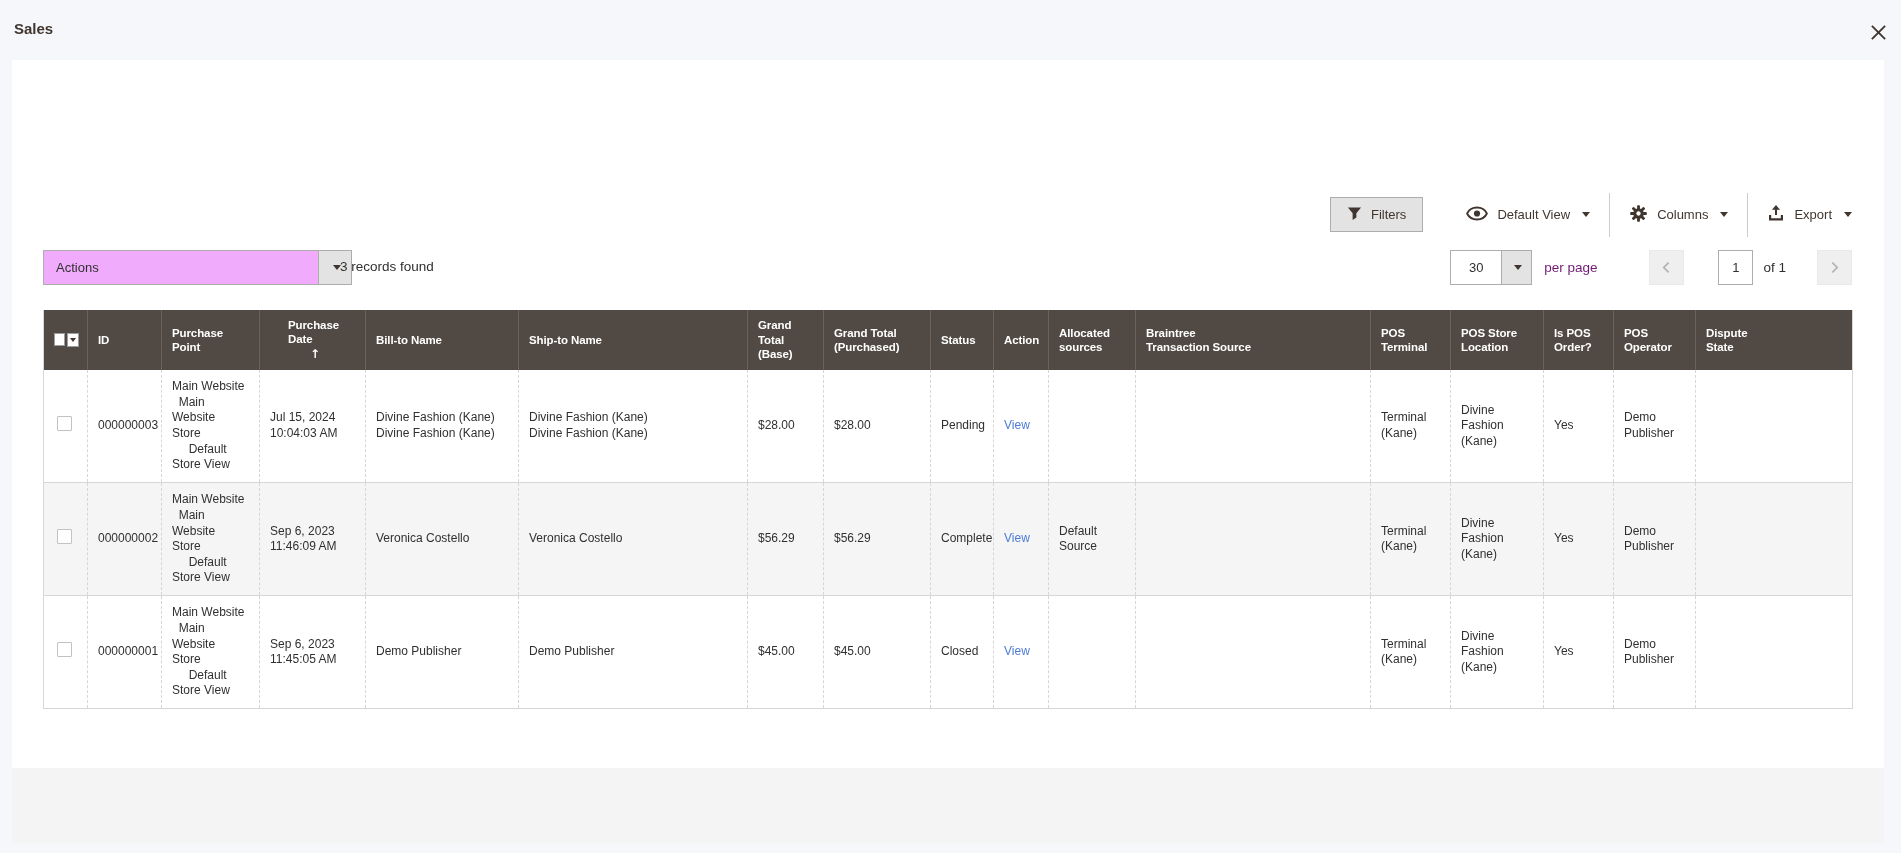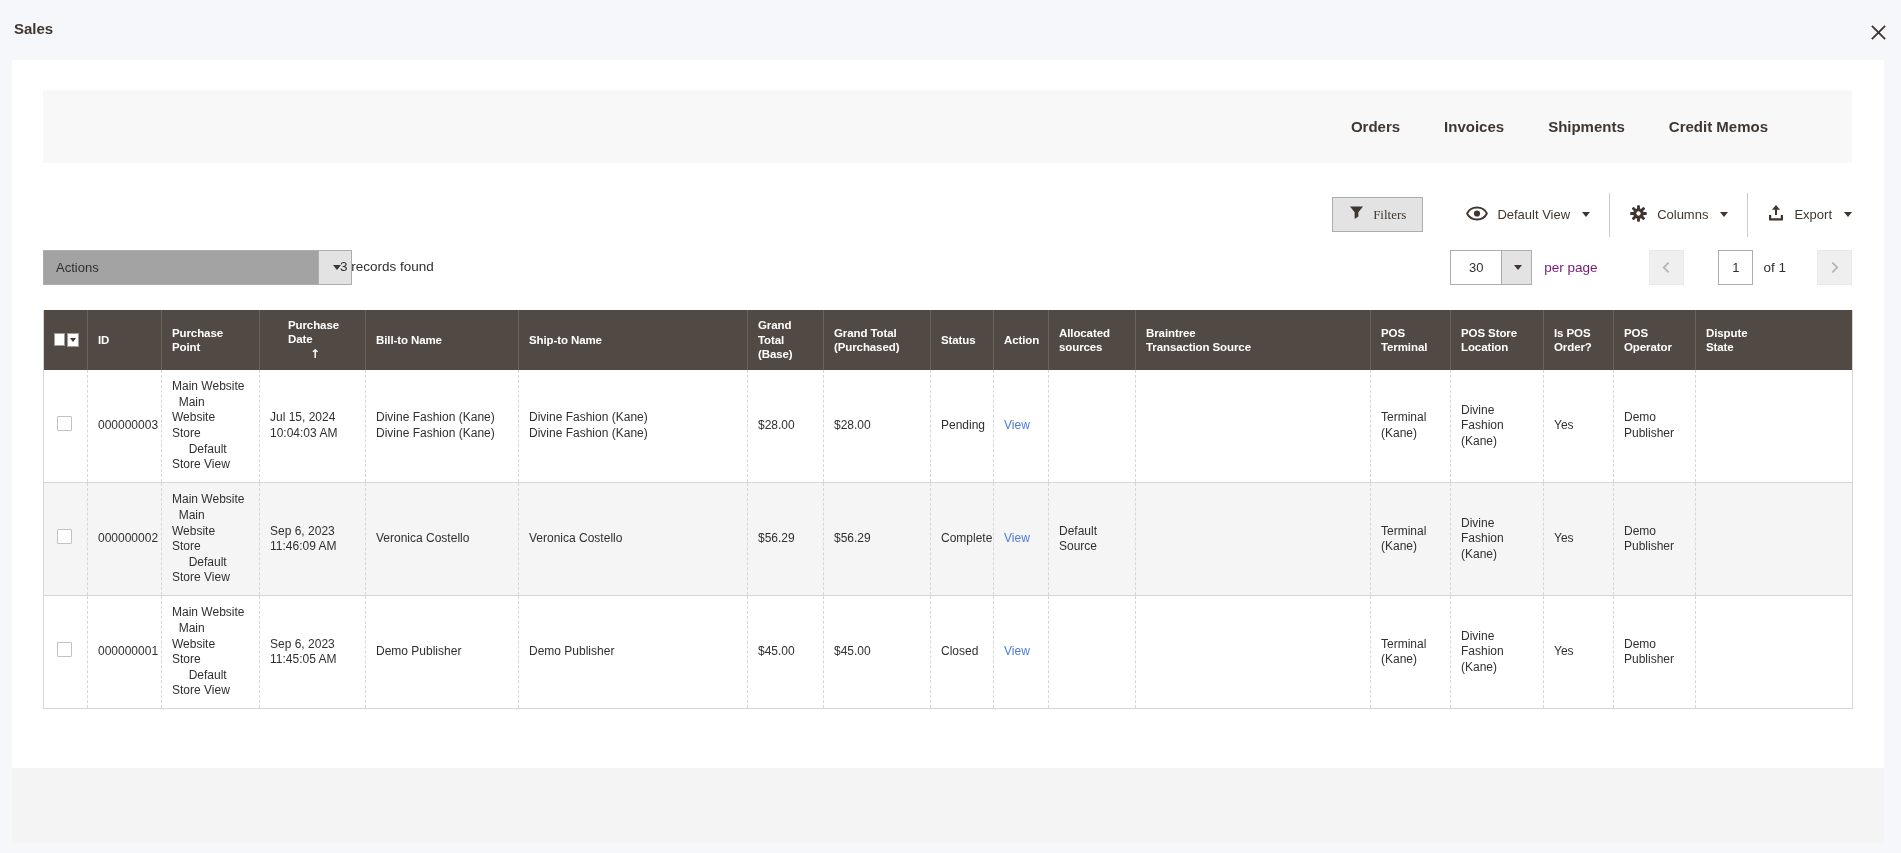--- a/index.html
+++ b/index.html
@@ -22,30 +22,30 @@
 
   
   .search-box { position:absolute; left:31px; top:137px; width:455px; height:35px; background:#fff; border:1px solid #adadad; }
   .search-input { width:100%; height:100%; border:none; outline:none; background:transparent; padding:0 42px 0 12px;
                   font-family:inherit; font-size:13px; font-style:italic; color:#303030; }
   .search-input::placeholder { color:#8c8c8c; font-style:italic; }
   .search-icon { position:absolute; right:10px; top:7px; cursor:pointer; }
 
   .toolbar { position:absolute; top:137px; right:32px; height:35px; display:flex; align-items:center; }
   .btn-filters { display:flex; align-items:center; gap:9px; height:35px; padding:0 16px; background:#e3e3e3;
-                 border:1px solid #adadad; font-family:Liberation Serif, serif; font-size:13px; color:#41362f; cursor:pointer; margin-right:24px; }
+                 border:1px solid #adadad; font-family:Liberation Sans, sans-serif; font-size:13px; color:#41362f; cursor:pointer; margin-right:24px; }
   .tb-btn { display:flex; align-items:center; gap:9px; height:35px; padding:0 19px; background:none; border:none;
             font-family:inherit; font-size:13px; color:#41362f; cursor:pointer; white-space:nowrap; }
   .tb-divider { width:1px; height:44px; background:#cccccc; }
   .caret { width:0; height:0; border-left:4px solid transparent; border-right:4px solid transparent;
            border-top:5px solid #41362f; display:inline-block; margin-left:3px; }
   .caret.sm { border-left-width:3px; border-right-width:3px; border-top-width:4px; margin:0; }
 
   
-  .actions-select { position:absolute; left:31px; top:190px; width:309px; height:35px; background:#a3a3a3;
+  .actions-select { position:absolute; left:31px; top:190px; width:309px; height:35px; background:#f0abfc;
                     border:1px solid #adadad; display:flex; align-items:stretch; cursor:pointer; }
   .actions-label { flex:1; display:flex; align-items:center; padding:0 12px; font-size:13px; color:#303030; }
   .select-caret-box { width:33px; background:#e3e3e3; border-left:1px solid #adadad; display:flex; align-items:center; justify-content:center; }
   .records-found { position:absolute; left:328px; top:199px; font-size:13.5px; color:#303030; }
 
   .pager { position:absolute; top:190px; right:32px; height:35px; display:flex; align-items:center; }
   .size-select { display:flex; align-items:stretch; height:35px; border:1px solid #adadad; cursor:pointer; }
   .size-value { width:50px; background:#fff; display:flex; align-items:center; justify-content:center; font-size:13px; color:#303030; }
   .size-caret { width:30px; background:#e3e3e3; border-left:1px solid #adadad; display:flex; align-items:center; justify-content:center; }
   .per-page { margin:0 52px 0 12px; font-size:13.5px; color:#701a75; }
@@ -82,26 +82,20 @@
 
   <div class="modal-title">Sales</div>
   <button class="close-btn">
     <svg width="17" height="17" viewBox="0 0 18 18">
       <path d="M2 2l14 14M16 2L2 16" stroke="#41362f" stroke-width="2" fill="none"></path>
     </svg>
   </button>
 
   <div class="panel">
 
-    <nav class="tabbar">
-        <span class="tab">Orders</span>
-        <span class="tab">Invoices</span>
-        <span class="tab">Shipments</span>
-        <span class="tab">Credit Memos</span>
-      </nav>
 
 
     <div class="toolbar">
       <button class="btn-filters">
         <span>
           <svg width="15" height="15" viewBox="0 0 16 16">
               <path d="M1 1.5h14L10 7.6v4.6l-4 2.6V7.6z" fill="#41362f"></path>
             </svg>
         </span>
         <span>Filters</span>

